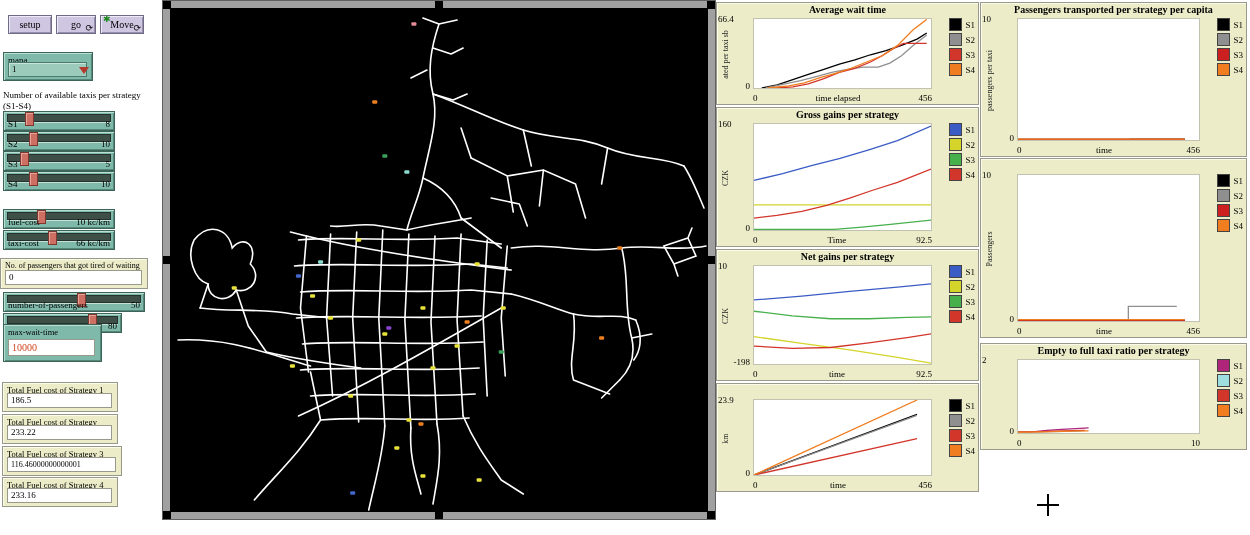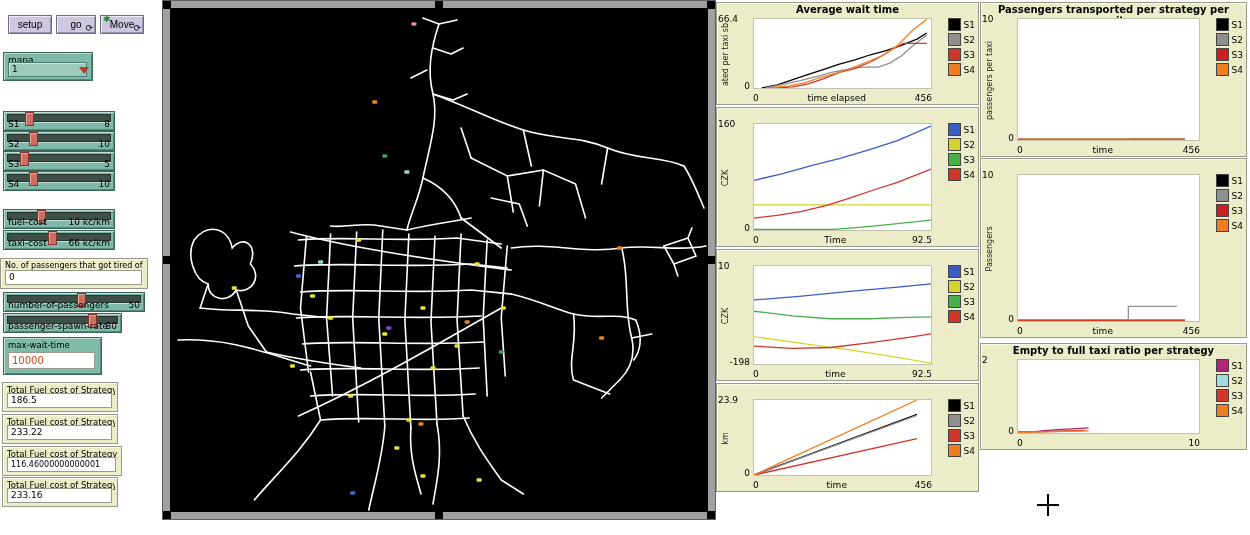--- a/index.html
+++ b/index.html
@@ -1,18 +1,18 @@
 <!DOCTYPE html>
 <html><head>
 <meta charset="utf-8">
 <style>
   html,body{margin:0;padding:0;background:#fff;}
   #root{position:relative;width:1250px;height:535px;background:#ffffff;overflow:hidden;
         font-family:"DejaVu Sans",sans-serif;color:#000;}
-  .abs{position:absolute;}
+  .abs{position:absolute;font-family:Liberation Serif, serif;}
   
   .nl-btn{background:#cfc6e2;border:1px solid #6f6a85;box-shadow:inset 1px 1px 0 #efeaf7,inset -1px -1px 0 #97An;
           box-shadow:inset 1px 1px 0 #efeaf7,inset -1px -1px 0 #9790ad;
           font-size:10px;display:flex;align-items:center;justify-content:center;cursor:pointer;}
   .nl-btn .repeat{position:absolute;right:2px;bottom:0px;font-size:9px;line-height:9px;}
   .nl-btn .star{position:absolute;left:2px;top:-1px;font-size:9px;line-height:9px;color:#1d8a1d;}
   
   .teal{background:#7fb9a9;border:1px solid #3c6558;box-shadow:inset 1px 1px 0 #b9ded3,inset -1px -1px 0 #55887a;}
   .chooser .val{position:absolute;left:4px;right:5px;bottom:3px;height:13px;background:#9ccabb;
                 border:1px solid #4a7a6c;box-shadow:inset 1px 1px 0 #c9e4da;font-size:9px;line-height:13px;padding-left:3px;}
@@ -75,20 +75,21 @@
       <span>Move</span>
       <span class="repeat">⟳</span>
     </button>
 
     <div class="abs teal chooser" style="left:3px;top:52px;width:88px;height:27px;">
       <span class="lab">mapa</span>
       <span class="val">1</span>
       <span class="tri" style="top:auto;bottom:6px;"></span>
     </div>
 
+    <div class="abs note" style="left:3px;top:90px;width:150px;">Number of available taxis per strategy (S1-S4)</div>
 
     <div class="abs teal slider" style="left:3px;top:111px;width:110px;">
         <div class="track"></div>
         <div class="handle" style="left: 21px;"></div>
         <span class="nm">S1</span>
         <span class="vl">8</span>
       </div>
     <div class="abs teal slider" style="left:3px;top:131px;width:110px;">
         <div class="track"></div>
         <div class="handle" style="left: 25px;"></div>
@@ -131,21 +132,21 @@
         <span class="nm">number-of-passengers</span>
         <span class="vl">50</span>
       </div>
     <div class="abs teal slider" style="left:3px;top:313px;width:117px;">
         <div class="track"></div>
         <div class="handle" style="left: 84px;"></div>
         <span class="nm">passenger-spawn-rate</span>
         <span class="vl">80</span>
       </div>
 
-    <div class="abs teal input" style="left:3px;top:337px;width:97px;height:36px;">
+    <div class="abs teal input" style="left:3px;top:324px;width:97px;height:36px;">
       <span class="lab">max-wait-time</span>
       <span class="field" id="max-wait-field" style="color: rgb(208, 68, 30);">10000</span>
     </div>
 
     <div class="abs monitor" style="left:2px;top:382px;width:114px;height:28px;">
       <span class="lab">Total Fuel cost of Strategy 1</span>
       <span class="field">186.5</span>
     </div>
     <div class="abs monitor" style="left:2px;top:414px;width:114px;height:28px;">
       <span class="lab">Total Fuel cost of Strategy</span>
@@ -272,20 +273,21 @@
           <span class="t">S3</span>
         </div>
         <div class="lg">
           <span class="sw" style="background: rgb(240, 125, 31);"></span>
           <span class="t">S4</span>
         </div>
       </div>
   </div>
 
   <div class="abs plot" style="left:716px;top:107px;width:261px;height:138px;">
+    <div class="title">Gross gains per strategy</div>
     <div class="area">
         <svg preserveAspectRatio="none" viewBox="0 0 1000 1000">
           <polyline points="0.0,531.3 162.2,468.8 324.3,393.8 486.5,325.0 648.6,243.8 810.8,156.3 1000.0,18.8" fill="none" stroke="#3b5cc4" stroke-width="1.3" vector-effect="non-scaling-stroke"></polyline>
           <polyline points="0.0,762.5 1000.0,762.5" fill="none" stroke="#d4d42a" stroke-width="1.3" vector-effect="non-scaling-stroke"></polyline>
           <polyline points="0.0,993.8 454.1,993.8 594.6,975.0 756.8,950.0 1000.0,906.3" fill="none" stroke="#47b04b" stroke-width="1.3" vector-effect="non-scaling-stroke"></polyline>
           <polyline points="0.0,887.5 129.7,862.5 270.3,825.0 410.8,768.8 540.5,700.0 670.3,625.0 810.8,550.0 1000.0,425.0" fill="none" stroke="#d2352a" stroke-width="1.3" vector-effect="non-scaling-stroke"></polyline>
         </svg>
       </div>
     <div class="ymax">160</div>
     <div class="ymin">0</div>
@@ -309,20 +311,21 @@
           <span class="t">S3</span>
         </div>
         <div class="lg">
           <span class="sw" style="background: rgb(210, 53, 42);"></span>
           <span class="t">S4</span>
         </div>
       </div>
   </div>
 
   <div class="abs plot" style="left:716px;top:249px;width:261px;height:130px;">
+    <div class="title">Net gains per strategy</div>
     <div class="area">
         <svg preserveAspectRatio="none" viewBox="0 0 1000 1000">
           <polyline points="0.0,346.2 270.3,307.7 540.5,259.6 810.8,216.3 1000.0,182.7" fill="none" stroke="#3b5cc4" stroke-width="1.3" vector-effect="non-scaling-stroke"></polyline>
           <polyline points="0.0,721.2 270.3,788.5 540.5,855.8 810.8,932.7 1000.0,990.4" fill="none" stroke="#d4d42a" stroke-width="1.3" vector-effect="non-scaling-stroke"></polyline>
           <polyline points="0.0,461.5 216.2,509.6 432.4,538.5 648.6,538.5 864.9,524.0 1000.0,519.2" fill="none" stroke="#47b04b" stroke-width="1.3" vector-effect="non-scaling-stroke"></polyline>
           <polyline points="0.0,817.3 216.2,841.3 432.4,831.7 648.6,783.7 864.9,730.8 1000.0,692.3" fill="none" stroke="#d2352a" stroke-width="1.3" vector-effect="non-scaling-stroke"></polyline>
         </svg>
       </div>
     <div class="ymax">10</div>
     <div class="ymin">-198</div>

